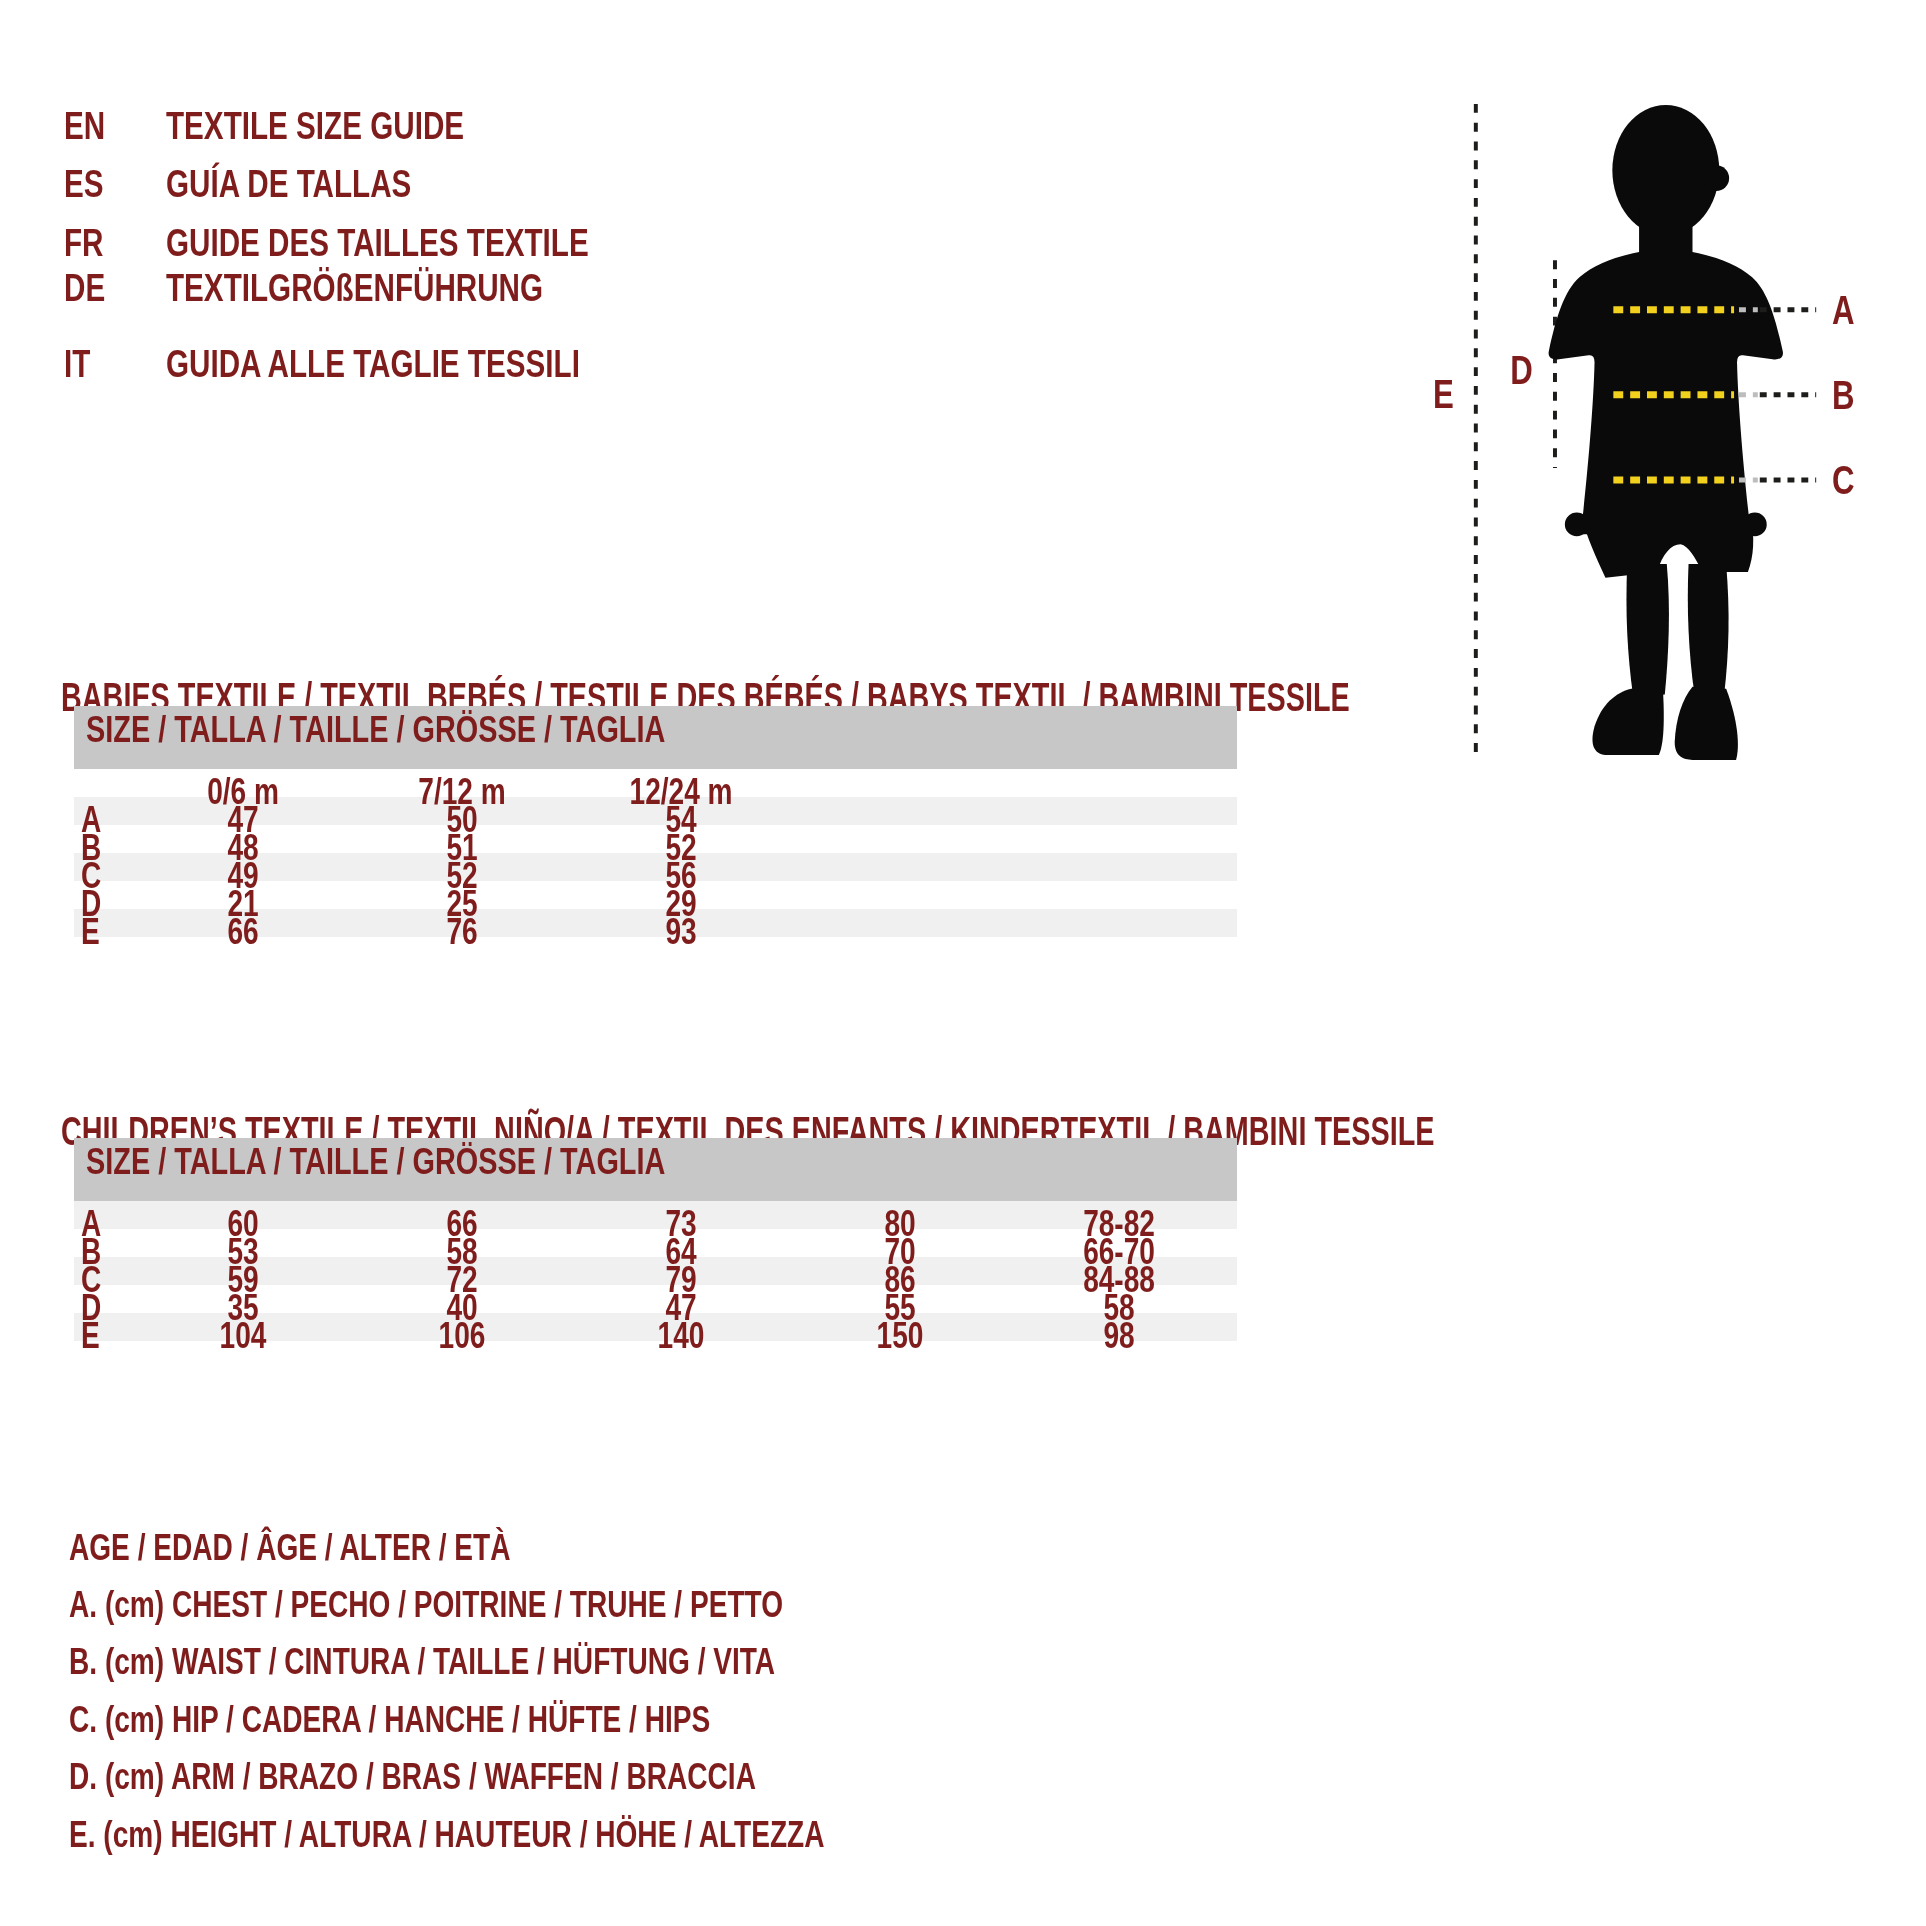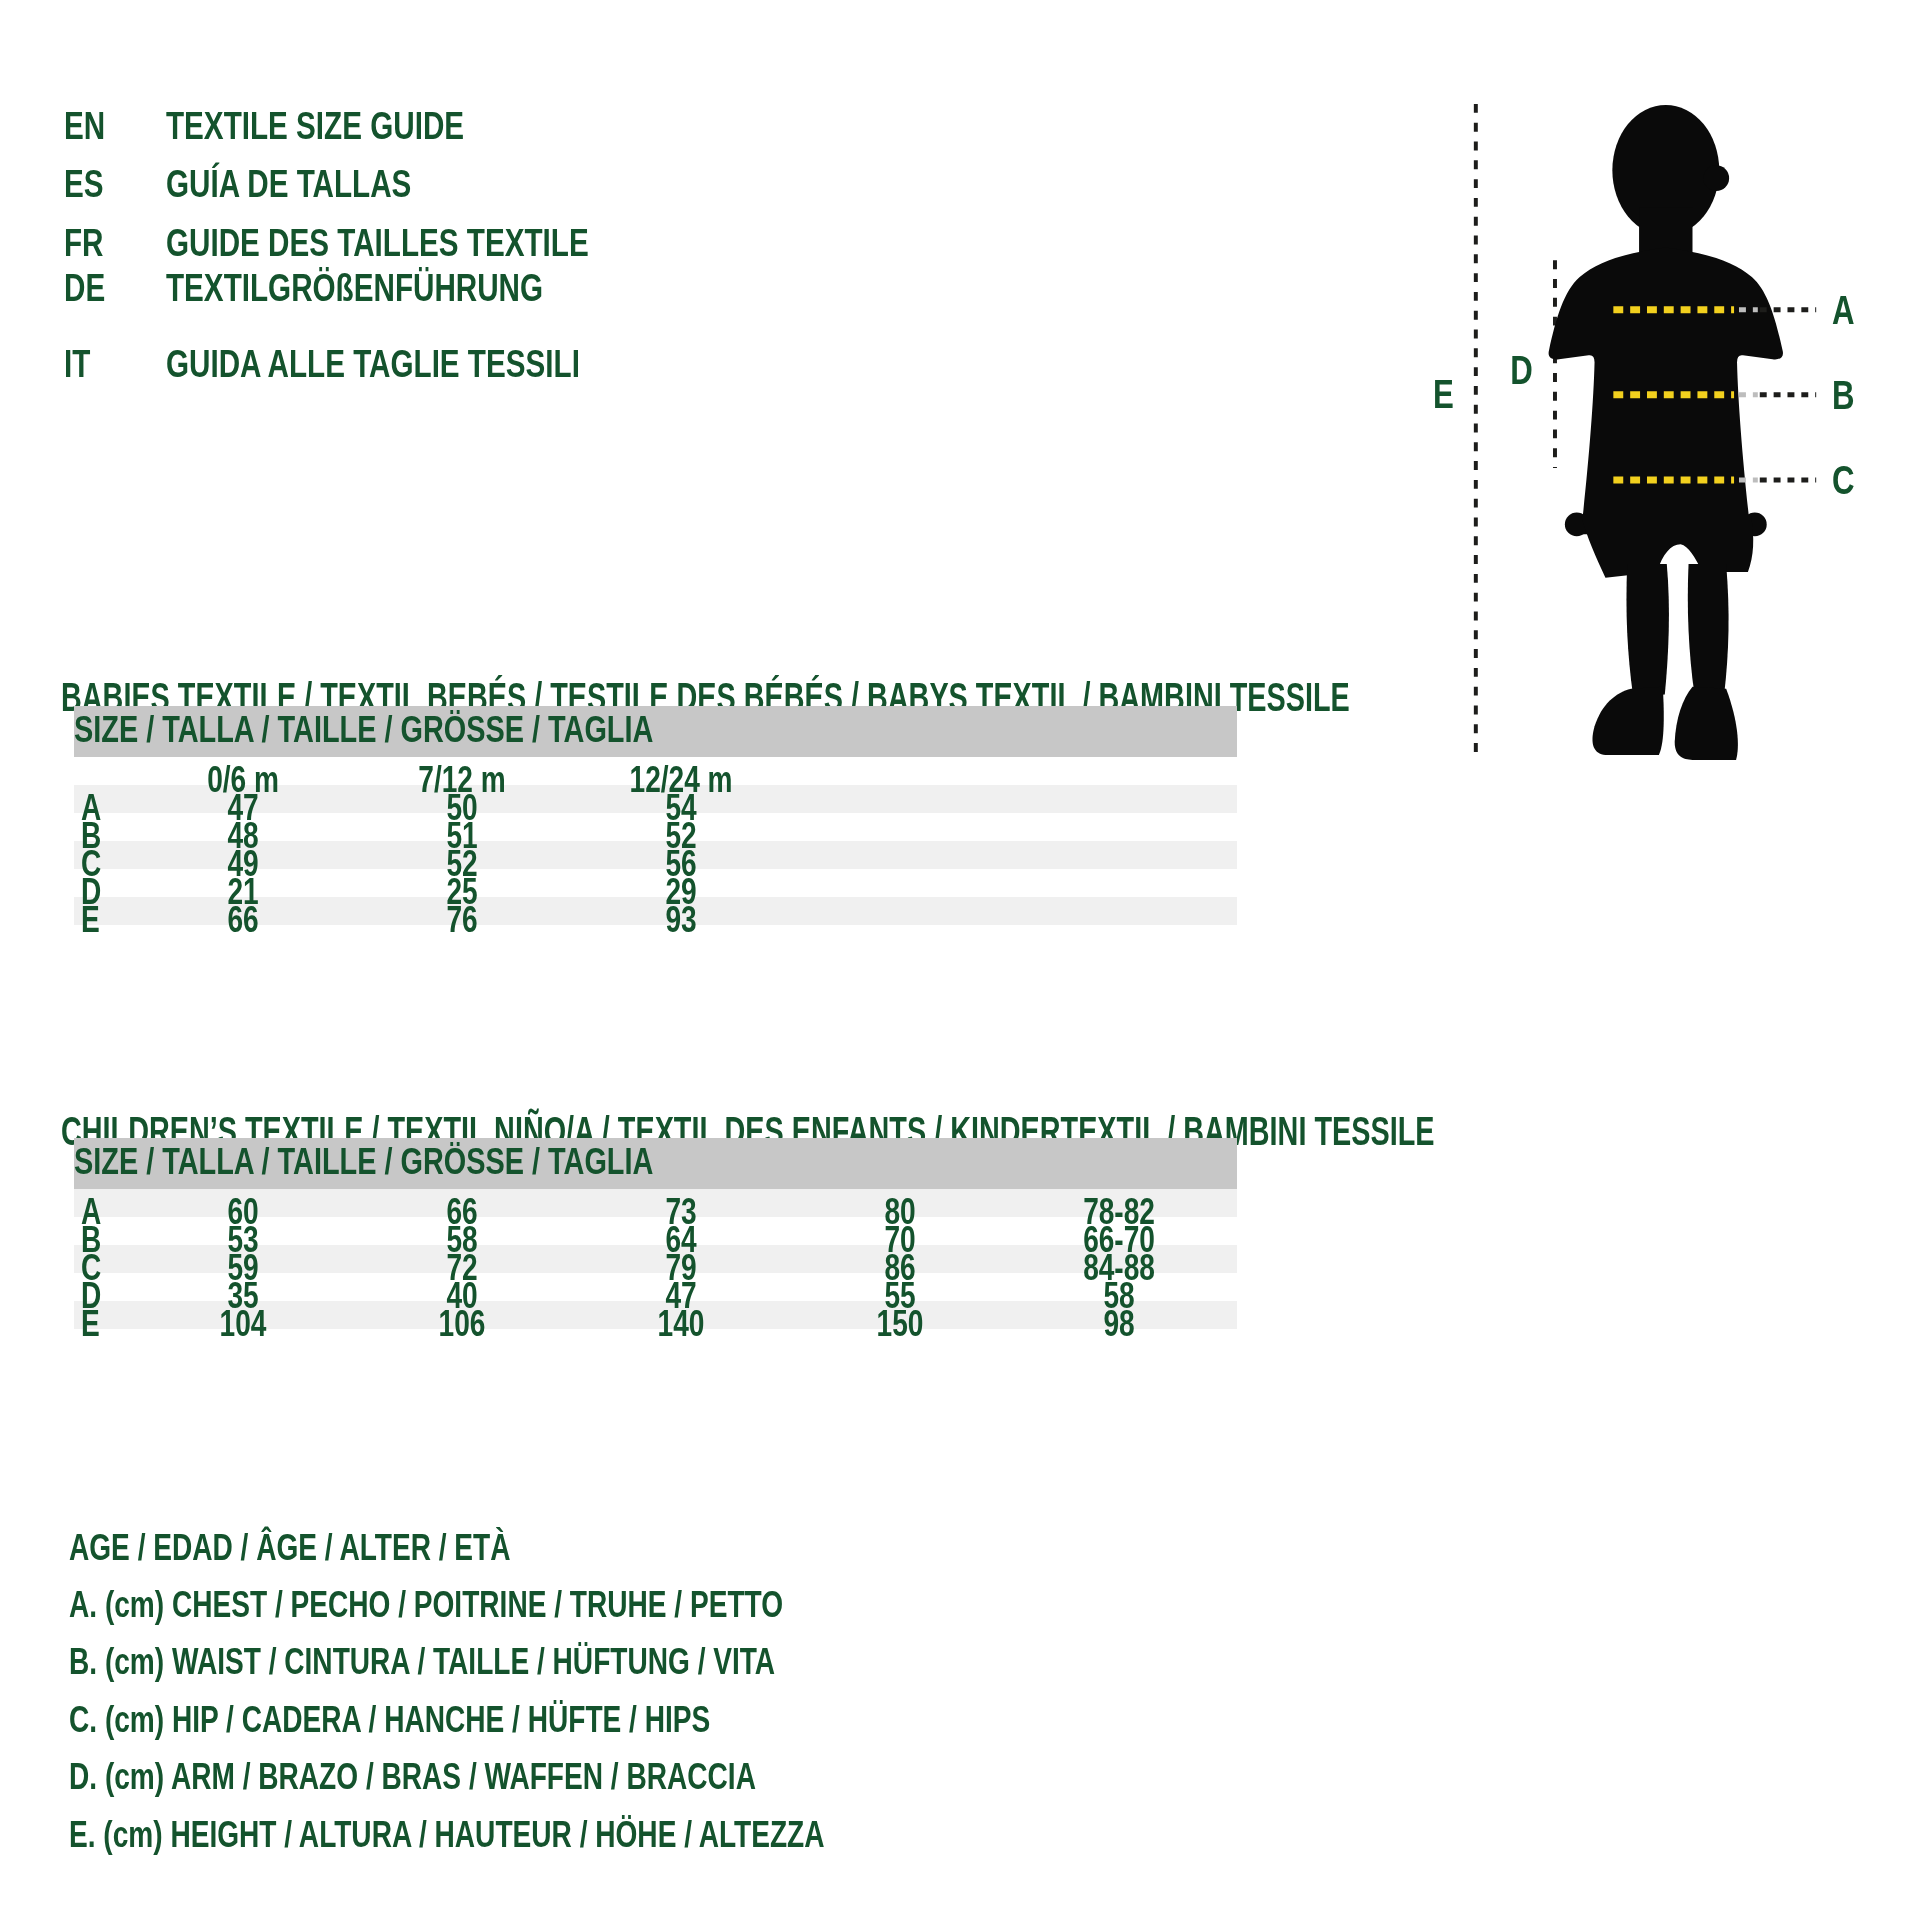--- a/index.html
+++ b/index.html
@@ -1,35 +1,35 @@
 <!DOCTYPE html>
 <html><head>
 <meta charset="utf-8">
 <style>
   html,body { margin:0; padding:0; background:#fff; }
   .page {
     position:relative; width:1927px; height:1927px; background:#ffffff;
-    font-family:"Liberation Sans", sans-serif; font-weight:700; color:#14532d;
+    font-family:"Liberation Sans", sans-serif; font-weight:700; color:#7f1d1d;
     overflow:hidden;
   }
   
   .cl { display:inline-block; transform:scaleX(0.78); transform-origin:0 50%; white-space:nowrap; }
   .cc { display:inline-block; transform:scaleX(0.78); transform-origin:50% 50%; white-space:nowrap; }
   .clh { transform:scaleX(0.72); }
 
   
   .lang-row { position:absolute; left:64px; height:48px; line-height:48px; font-size:38px; }
   .lang-code { display:inline-block; width:102px; vertical-align:top; }
 
   
   .sec-heading { position:absolute; left:61px; height:48px; line-height:48px; font-size:40px;margin-top:40px; }
 
   
   .sizetable { position:absolute; left:74px; width:1163px; }
-  .tbar  { height:51px; line-height:47px; background:#c7c7c7; font-size:37px; }
+  .tbar  { height:63px; line-height:47px; background:#c7c7c7; padding-left:12px; font-size:37px; }
   .thead-row, .trow { display:flex; height:28px; line-height:46px; font-size:36px; }
   .trow.alt { background:#f0f0f0; }
   .lab  { width:53px; padding-left:7px; text-align:left; }
   .cell { width:219px; text-align:center; }
 
   
   .legend-row { position:absolute; left:69px; height:48px; line-height:48px; font-size:36px; }
 
   
   .mlabel { position:absolute; height:48px; line-height:48px; font-size:40px; }

